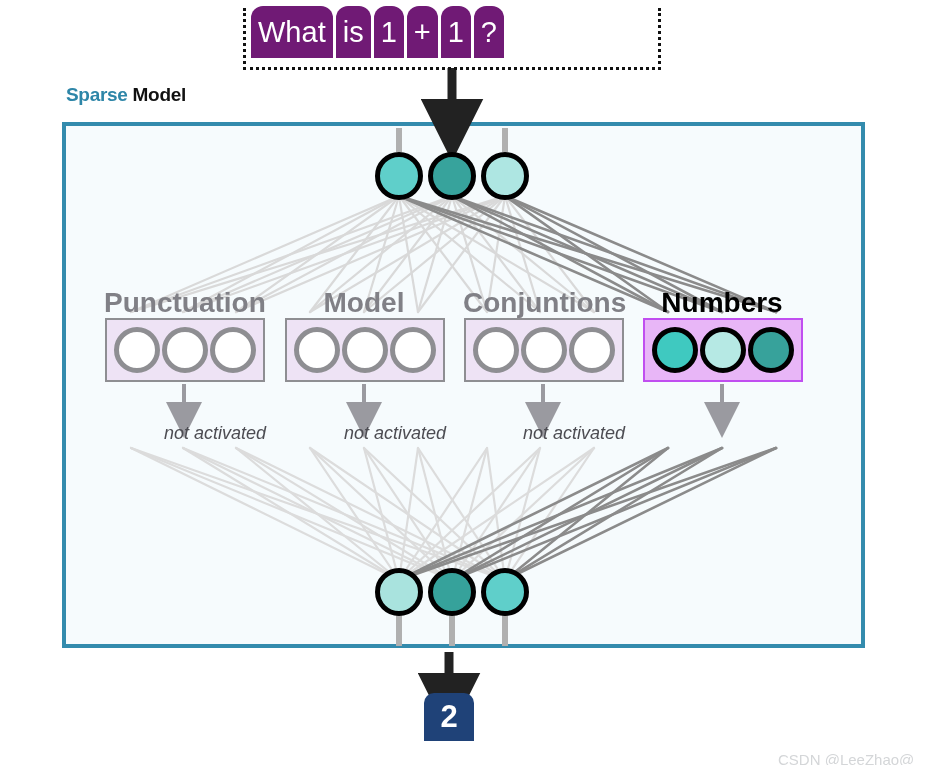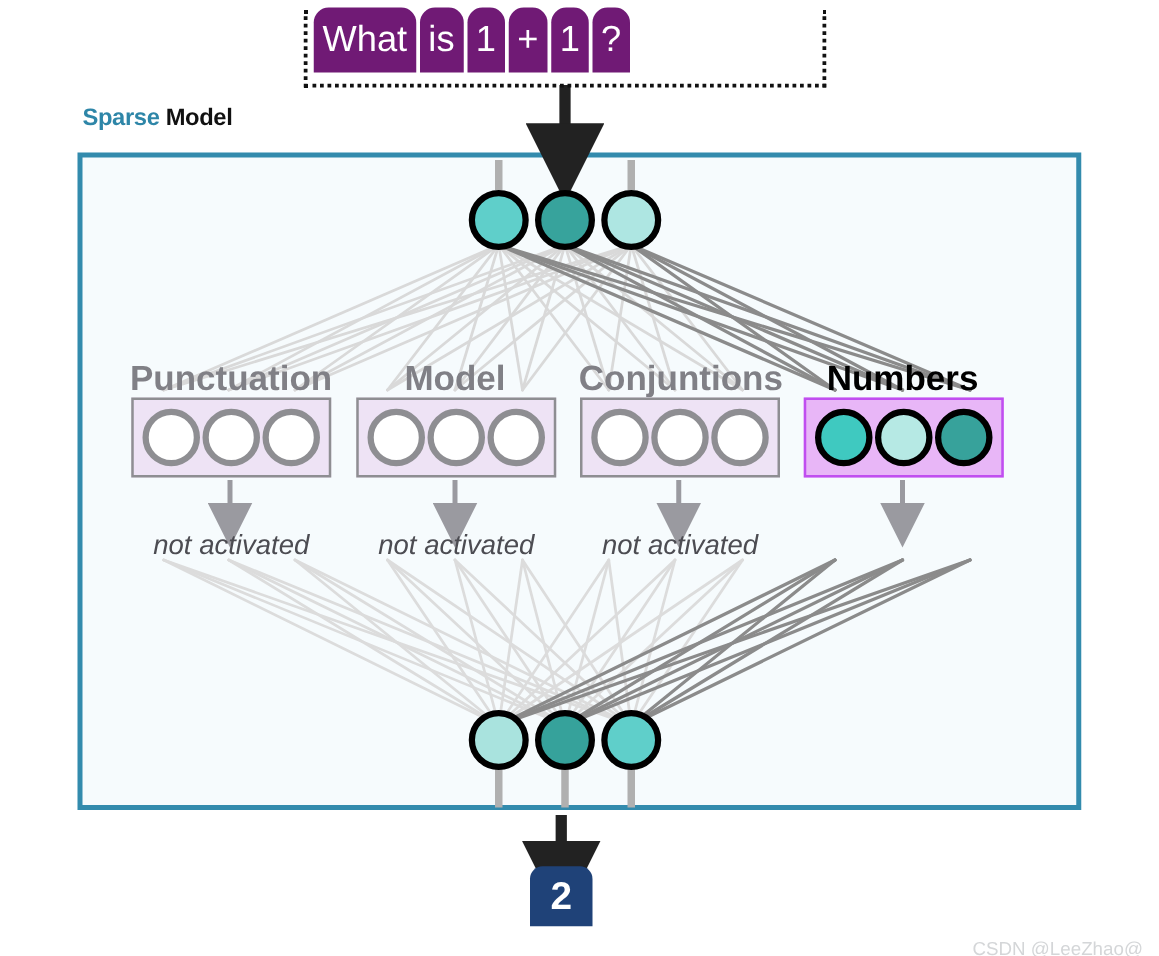--- a/index.html
+++ b/index.html
@@ -138,23 +138,23 @@
     font-size: 28px;
     font-weight: bold;
     text-align: center;
     white-space: nowrap;
   }
   .group-label.dim { color: #808086; }
   .group-label.hot { color: #000000; }
 
   .state-label {
     position: absolute;
-    font-size: 22px;
+    font-size: 18px;
     font-style: italic;
-    text-align: center;
+    text-align: right;
     white-space: nowrap;
   }
   .state-label.dim { color: #4c4c52; font-weight: normal; }
   .state-label.hot { color: #000000; font-weight: bold; }
 
   
   #output-box {
     position: absolute;
     left: 424px;
     top: 693px;

